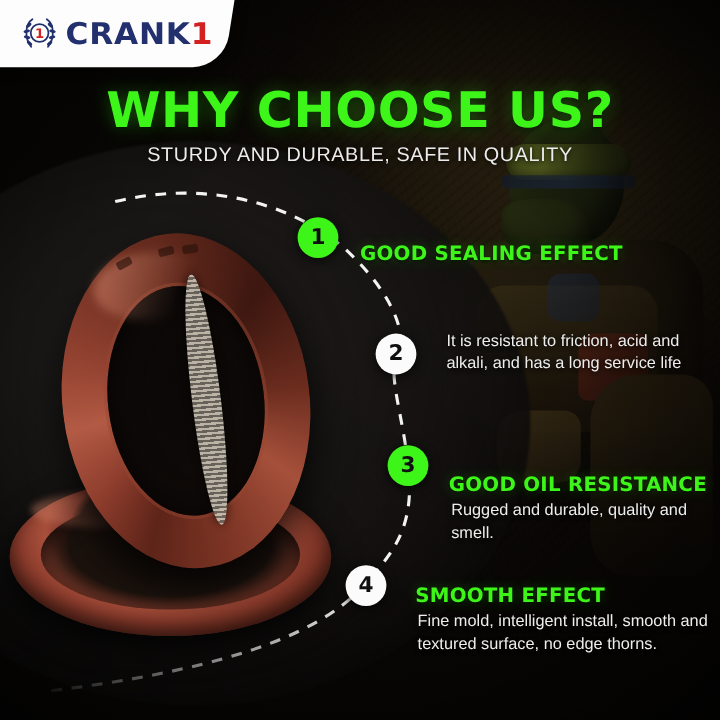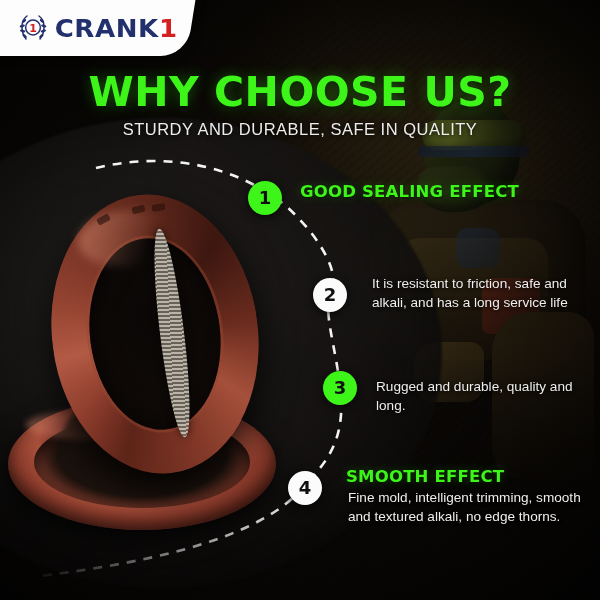--- a/index.html
+++ b/index.html
@@ -222,20 +222,21 @@
     box-shadow:0 2px 9px rgba(0,0,0,.75);
   }
   .badge.green { background:#3ef51a; color:#101010; }
   .badge.white { background:#fbfbfb; color:#101010; }
   .f-title {
     font-family:"DejaVu Sans", sans-serif;
     font-weight:700; font-size:16.5px; letter-spacing:.2px;
     color:#3ef51a; line-height:1.1;
     text-shadow:0 0 10px rgba(62,245,26,.3), 0 1px 3px rgba(0,0,0,.85);
     white-space:nowrap;
+    margin-top:20px;
   }
   .f-desc {
     font-size:13.6px; line-height:1.38; color:#ededed;
     text-shadow:0 1px 4px rgba(0,0,0,.95);
     margin-top:3px;
   }
 
   
   #feat1 { left:300px; top:183px; }
   #feat1 .badge { left:-52px; top:-2px; }
@@ -333,30 +334,31 @@
 
   <div class="features">
 
     <div class="feature" id="feat1">
       <div class="badge green">1</div>
       <div class="f-title">GOOD SEALING EFFECT</div>
     </div>
 
     <div class="feature" id="feat2">
       <div class="badge white">2</div>
-      <div class="f-desc">It is resistant to friction, safe and alkali, and has a long service life</div>
+      <div class="f-desc">It is resistant to friction, acid and alkali, and has a long service life</div>
     </div>
 
     <div class="feature" id="feat3">
       <div class="badge green">3</div>
-      <div class="f-desc">Rugged and durable, quality and long.</div>
+      <div class="f-title">GOOD OIL RESISTANCE</div>
+      <div class="f-desc">Rugged and durable, quality and smell.</div>
     </div>
 
     <div class="feature" id="feat4">
       <div class="badge white">4</div>
       <div class="f-title">SMOOTH EFFECT</div>
-      <div class="f-desc">Fine mold, intelligent trimming, smooth and textured alkali, no edge thorns.</div>
+      <div class="f-desc">Fine mold, intelligent install, smooth and textured surface, no edge thorns.</div>
     </div>
 
   </div>
 
   <div class="vignette"></div>
 </div>
 
 </body></html>

